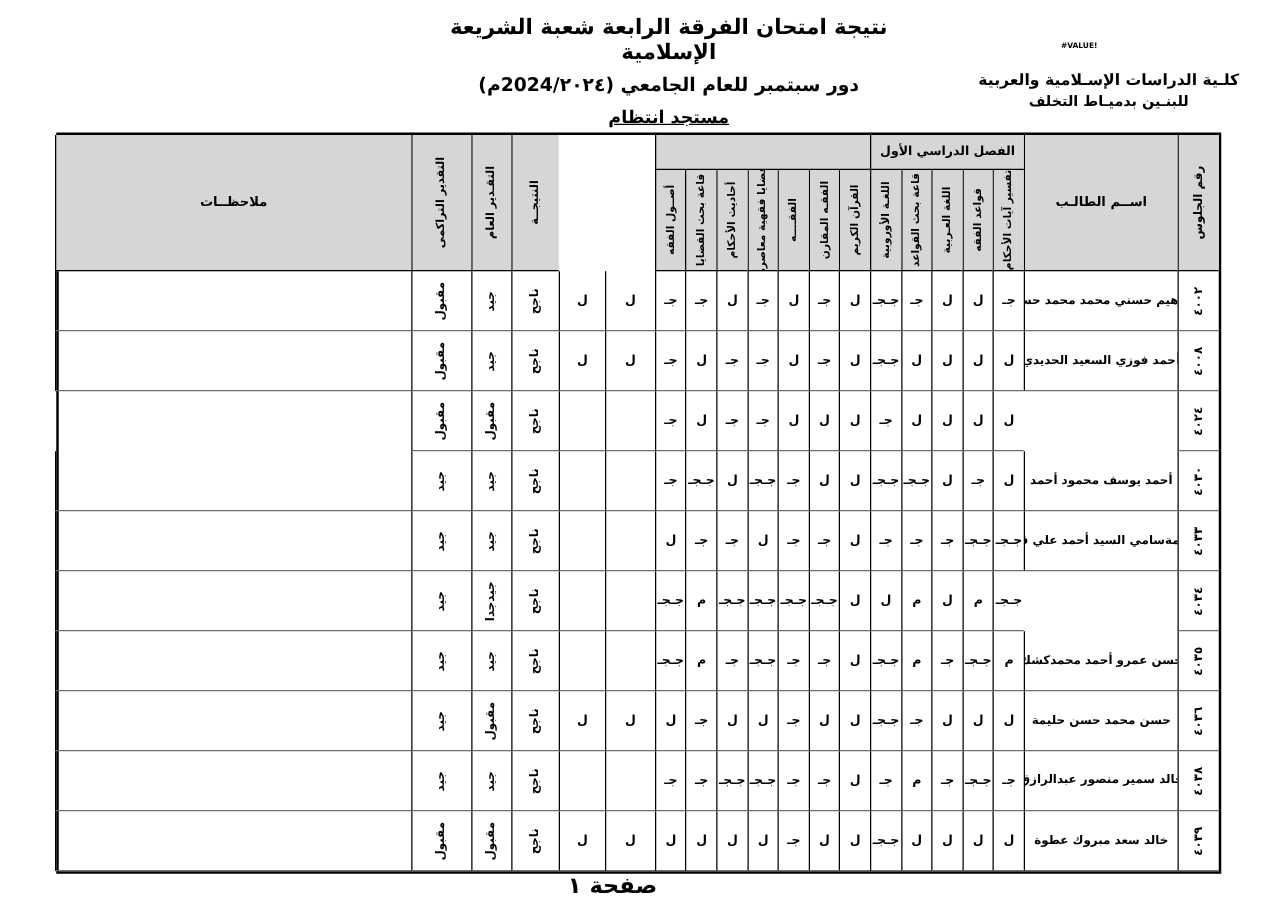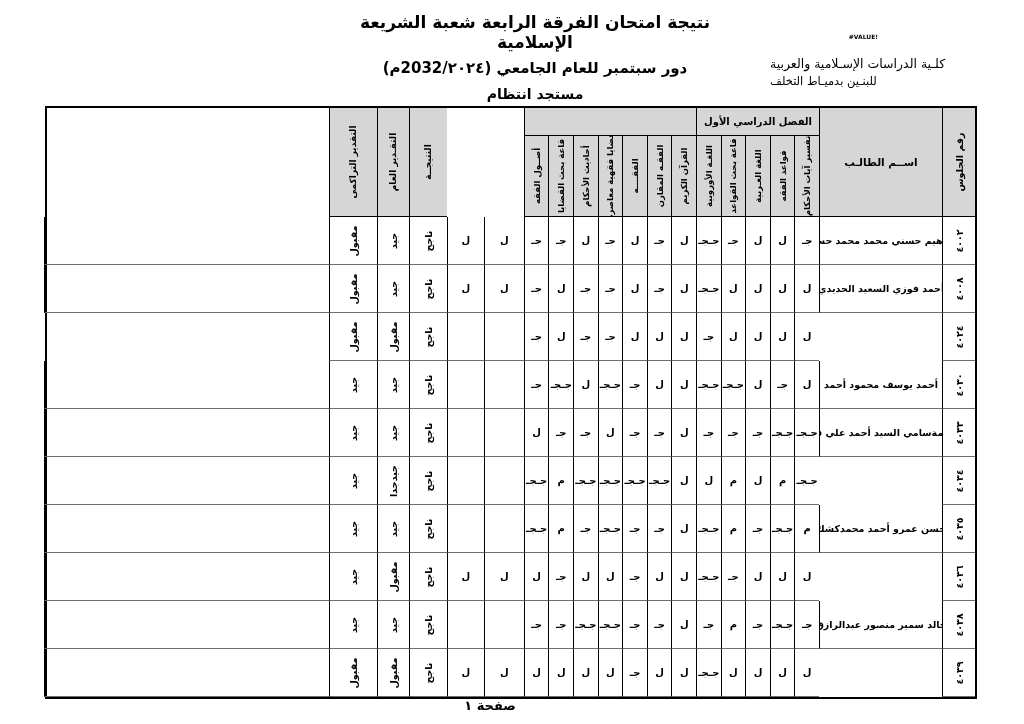--- a/index.html
+++ b/index.html
@@ -1,60 +1,60 @@
 <!DOCTYPE html>
 <html lang="ar" dir="rtl"><head>
 <meta charset="utf-8">
 <style>
   html,body{margin:0;padding:0;}
   body{width:1024px;height:724px;background:#fff;position:relative;overflow:hidden;
        font-family:"DejaVu Sans",sans-serif;color:#000;direction:rtl;}
   .valerr{position:absolute;top:33px;right:146px;font-size:6px;font-weight:bold;direction:ltr;letter-spacing:0;}
-  .college{position:absolute;top:56px;right:20px;width:234px;text-align:left;font-weight:normal;}
+  .college{position:absolute;top:56px;right:20px;width:234px;text-align:center;font-weight:bold;}
   .college .l1{font-size:12.5px;}
   .college .l2{font-size:11.5px;margin-top:3px;}
   .titles{position:absolute;top:12px;left:320px;width:430px;text-align:center;font-weight:bold;}
   .t1{font-size:17px;}
   .t2{font-size:15px;margin-top:7px;}
-  .t3{font-size:14px;margin-top:9px;}
+  .t3{font-size:14px;margin-top:9px;text-decoration:underline;}
   .results-table{position:absolute;left:45px;top:106px;width:932px;direction:rtl;display:grid;
     grid-template-columns:33px 123px repeat(12,24.6px) 40px 37px 38px 32px 48px 285px;
     grid-template-rows:28px 81px repeat(10,48px);
     border:2px solid #000;background:#fff;box-sizing:border-box;}
   .cell{position:relative;border-left:1px solid #000;border-bottom:1px solid #000;
         display:flex;align-items:center;justify-content:center;overflow:hidden;box-sizing:border-box;}
   .hcell{background:#d6d6d6;}
   .dcell{border-bottom:1px solid #6e6e6e;}
   .ht{white-space:nowrap;font-weight:bold;text-align:center;}
   .vt{position:absolute;top:50%;left:50%;transform:translate(-50%,-50%) rotate(-90deg);
       white-space:nowrap;font-weight:bold;}
   .hcell .ht{font-size:10.5px;}
   .strip .ht{font-size:10px;}
   .sub .vt{font-size:8.5px;}
   .seath .vt{font-size:9.5px;}
   .vh .vt{font-size:9px;}
   .grade .ht{font-size:10px;}
   .name .ht{font-size:9.5px;}
   .note .ht{font-size:9.5px;}
   .dcell .vt{font-size:9.5px;}
-  .footer{position:absolute;top:698px;left:45px;width:890px;text-align:center;font-weight:bold;font-size:13px;}
+  .footer{position:absolute;top:698px;left:45px;width:890px;text-align:center;font-weight:bold;font-size:18px;}
 </style>
 </head>
 <body>
 
 <div class="valerr">#VALUE!</div>
 
 <div class="college">
   <div class="l1">كلـية الدراسات الإسـلامية والعربية</div>
   <div class="l2">للبنـين بدميـاط التخلف</div>
 </div>
 
 <div class="titles">
   <div class="t1">نتيجة امتحان الفرقة الرابعة شعبة الشريعة الإسلامية</div>
-  <div class="t2">دور سبتمبر للعام الجامعي (2032/٢٠٢٤م)</div>
+  <div class="t2">دور سبتمبر للعام الجامعي (2024/٢٠٢٤م)</div>
   <div class="t3">مستجد انتظام</div>
 </div>
 
 <div class="results-table" id="results-table">
     <div style="grid-area:1/1/3/2" class="cell hcell seath">
       <span class="vt">رقم الجلوس</span>
     </div>
     <div style="grid-area:1/2/3/3" class="cell hcell">
       <span class="ht">اســم الطالـب</span>
     </div>
@@ -100,20 +100,23 @@
     </div>
     <div style="grid-area:1/17/3/18" class="cell hcell vh">
       <span class="vt">النتيجــة</span>
     </div>
     <div style="grid-area:1/18/3/19" class="cell hcell vh">
       <span class="vt">التقـدير العام</span>
     </div>
     <div style="grid-area:1/19/3/20" class="cell hcell vh">
       <span class="vt">التقدير التراكمى</span>
     </div>
+    <div style="grid-area:1/20/3/21" class="cell hcell">
+      <span class="ht">ملاحظــات</span>
+    </div>
     <div style="grid-area:3/1" class="cell dcell">
       <span class="vt">٤٠٠٢</span>
     </div>
     <div style="grid-area:3/2" class="cell dcell name">
       <span class="ht">إبراهيم حسني محمد محمد حسين</span>
     </div>
     <div style="grid-area:3/3" class="cell dcell grade">
       <span class="ht">جـ</span>
     </div>
     <div style="grid-area:3/4" class="cell dcell grade">
@@ -514,20 +517,23 @@
     </div>
     <div style="grid-area:9/19" class="cell dcell">
       <span class="vt">جيد</span>
     </div>
     <div style="grid-area:9/20" class="cell dcell note">
       <span class="ht"></span>
     </div>
     <div style="grid-area:10/1" class="cell dcell">
       <span class="vt">٤٠٣٦</span>
     </div>
+    <div style="grid-area:10/2" class="cell dcell name">
+      <span class="ht">حسن محمد حسن حليمة</span>
+    </div>
     <div style="grid-area:10/3" class="cell dcell grade">
       <span class="ht">ل</span>
     </div>
     <div style="grid-area:10/4" class="cell dcell grade">
       <span class="ht">ل</span>
     </div>
     <div style="grid-area:10/5" class="cell dcell grade">
       <span class="ht">ل</span>
     </div>
     <div style="grid-area:10/6" class="cell dcell grade">
@@ -630,20 +636,23 @@
       <span class="vt">جيد</span>
     </div>
     <div style="grid-area:11/19" class="cell dcell">
       <span class="vt">جيد</span>
     </div>
     <div style="grid-area:11/20" class="cell dcell note">
       <span class="ht"></span>
     </div>
     <div style="grid-area:12/1" class="cell dcell">
       <span class="vt">٤٠٣٩</span>
+    </div>
+    <div style="grid-area:12/2" class="cell dcell name">
+      <span class="ht">خالد سعد مبروك عطوة</span>
     </div>
     <div style="grid-area:12/3" class="cell dcell grade">
       <span class="ht">ل</span>
     </div>
     <div style="grid-area:12/4" class="cell dcell grade">
       <span class="ht">ل</span>
     </div>
     <div style="grid-area:12/5" class="cell dcell grade">
       <span class="ht">ل</span>
     </div>

